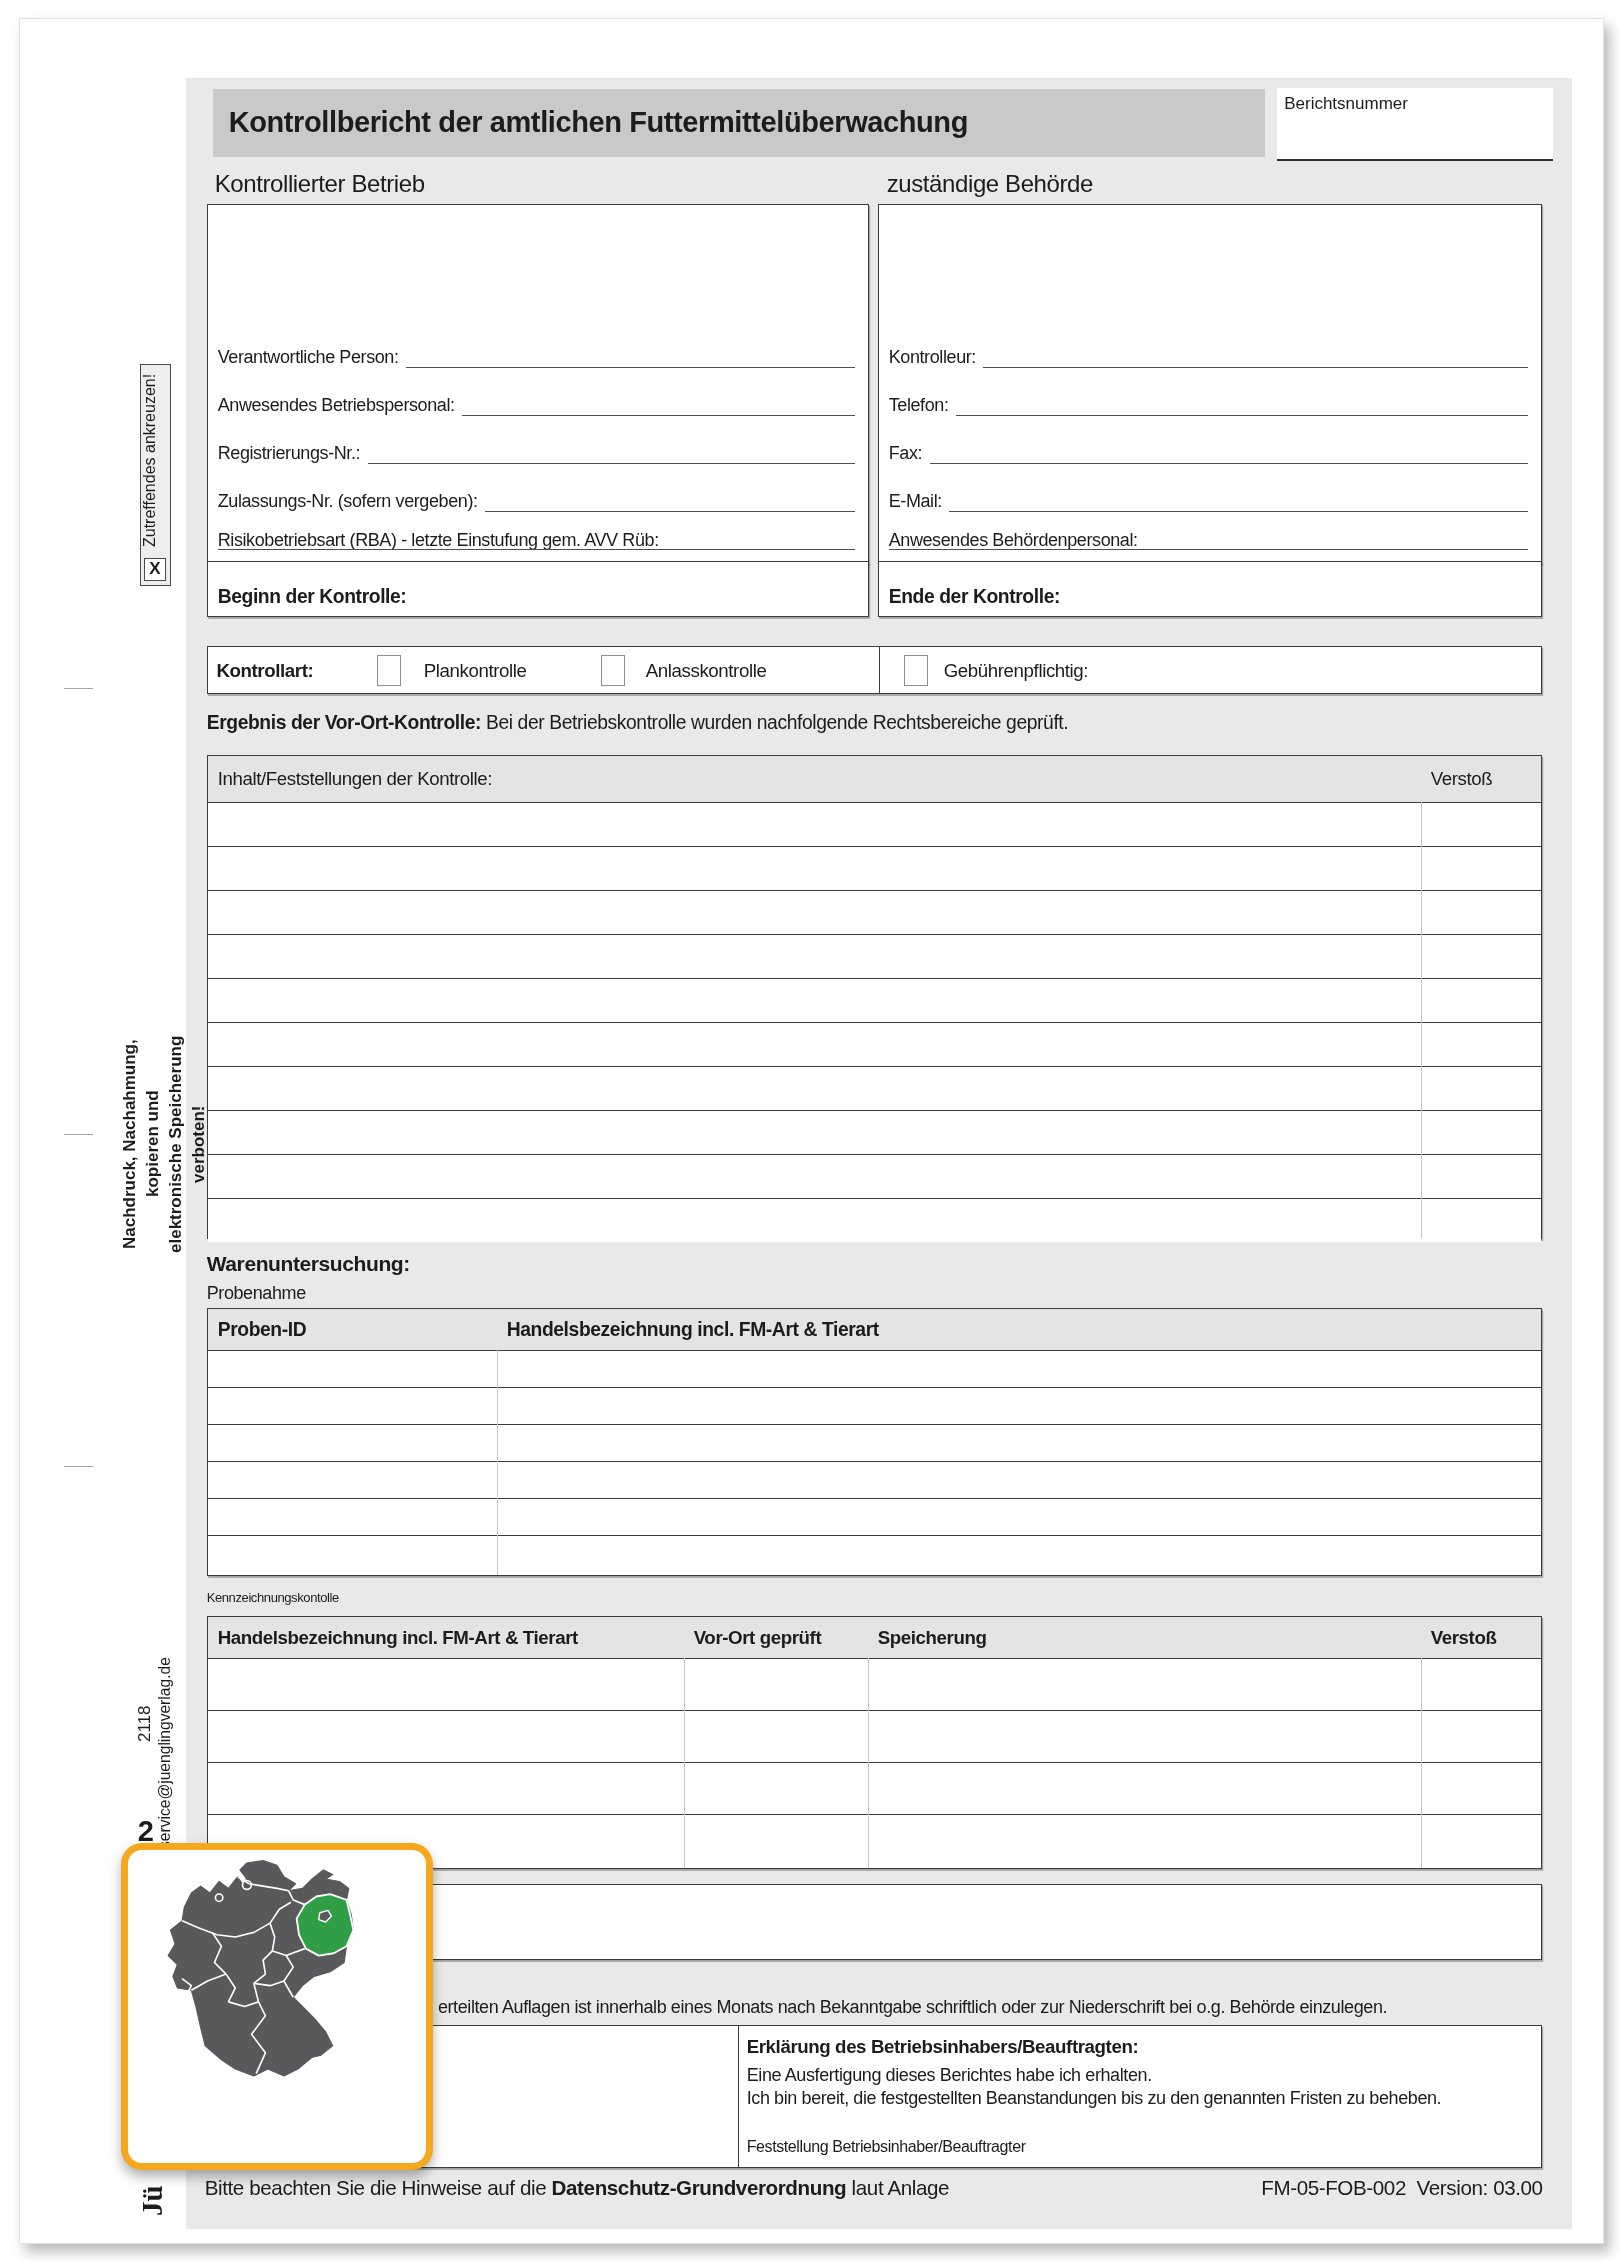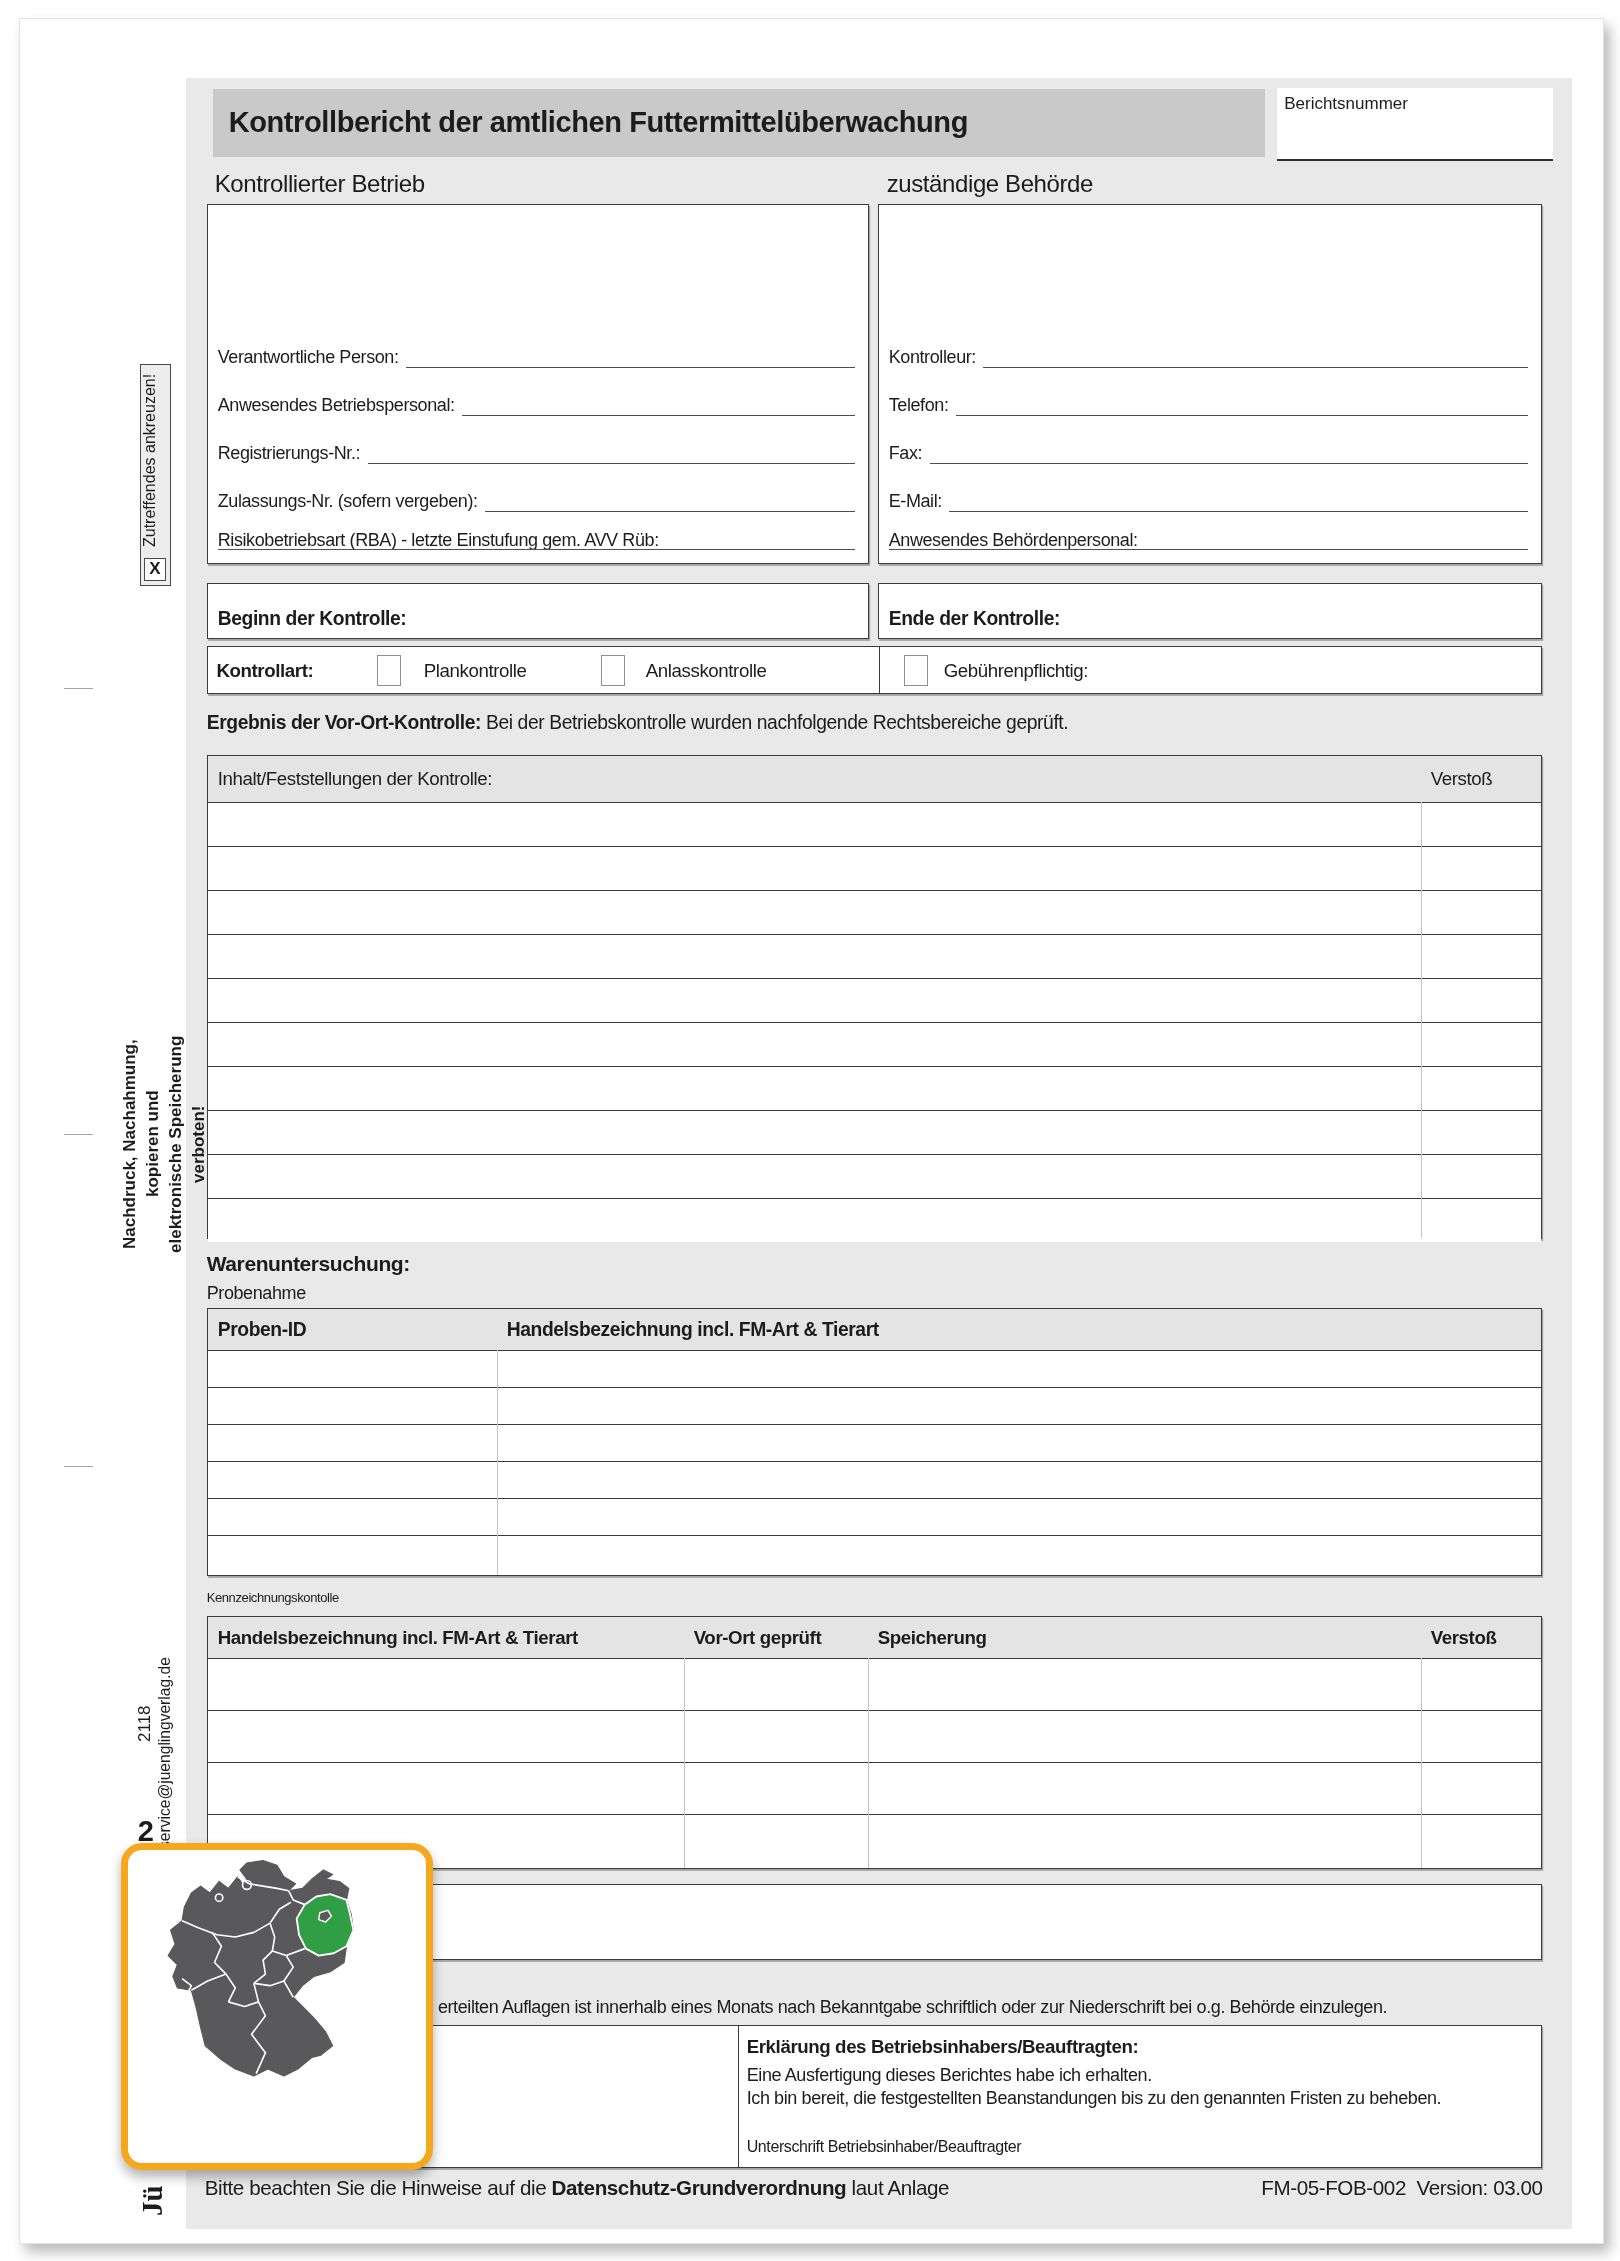--- a/index.html
+++ b/index.html
@@ -18,21 +18,21 @@
                 border-bottom:2.5px solid #2e2e2e; }
   #report-box .lbl { padding:6.2px 0 0 7.5px; font-size:17px; }
 
   .sec-title { top:151px; font-size:24px; font-weight:normal; }
 
   .bigbox { top:185px; height:360px; }
   .frow { position:absolute; left:10px; right:12.5px; display:flex; align-items:flex-end; height:27.4px; font-size:18px; }
   .frow .fill { flex:1; border-bottom:1.2px solid #4f4f4f; height:22.4px; margin-left:7.5px; }
   .bline { position:absolute; left:10px; right:12.5px; height:1.2px; background:#4f4f4f; top:344px; }
 
-  .timebox { top:564px; height:56px;text-align:right; }
+  .timebox { top:542px; height:56px;text-align:right; }
   .timebox .lbl { position:absolute; left:10px; bottom:7.5px; font-weight:bold; font-size:19.3px; }
 
   #kart-row { left:187px; top:627px; width:1335px; height:48px; }
   #kart-div { position:absolute; left:671px; top:0; bottom:0; width:1.2px; background:#3b3b3b; }
   .cb { position:absolute; width:24px; height:31px; top:8px; background:#fff; border:1.9px solid #8f8f8f; }
   .kart-lbl { position:absolute; font-size:18.7px; line-height:48px; }
 
   #ergebnis-line { left:187px; top:693px; font-size:19.3px; }
 
   .tbl { position:absolute; left:187px; width:1335px; background:#fff; border:1.2px solid #3b3b3b; box-shadow:1.2px 1.9px 0 rgba(110,110,110,.55); }
@@ -230,21 +230,21 @@
   <div class="abs box" id="remarks-box"></div>
 
   <div class="abs cond" id="rb-colon">:</div>
   <div class="abs cond" id="rb-text">e erteilten Auflagen ist innerhalb eines Monats nach Bekanntgabe schriftlich oder zur Niederschrift bei o.g. Behörde einzulegen.</div>
 
   <div class="abs box" id="decl-box">
     <div id="decl-div"></div>
     <div class="t1 cond">Erklärung des Betriebsinhabers/Beauftragten:</div>
     <div class="t2 cond">Eine Ausfertigung dieses Berichtes habe ich erhalten.</div>
     <div class="t3 cond">Ich bin bereit, die festgestellten Beanstandungen bis zu den genannten Fristen zu beheben.</div>
-    <div class="sig cond">Unterschrift Betriebsinhaber/Beauftragter</div>
+    <div class="sig cond">Feststellung Betriebsinhaber/Beauftragter</div>
   </div>
 
   <div class="abs cond" id="footer-left">
     <span>Bitte beachten Sie die Hinweise auf die </span><span style="font-weight:bold;">Datenschutz-Grundverordnung</span><span> laut Anlage</span>
   </div>
   <div class="abs cond" id="footer-right">
     <span>FM-05-FOB-002</span>&nbsp;&nbsp;<span>Version: 03.00</span>
   </div>
 
   <div class="abs" id="checknote-box">

